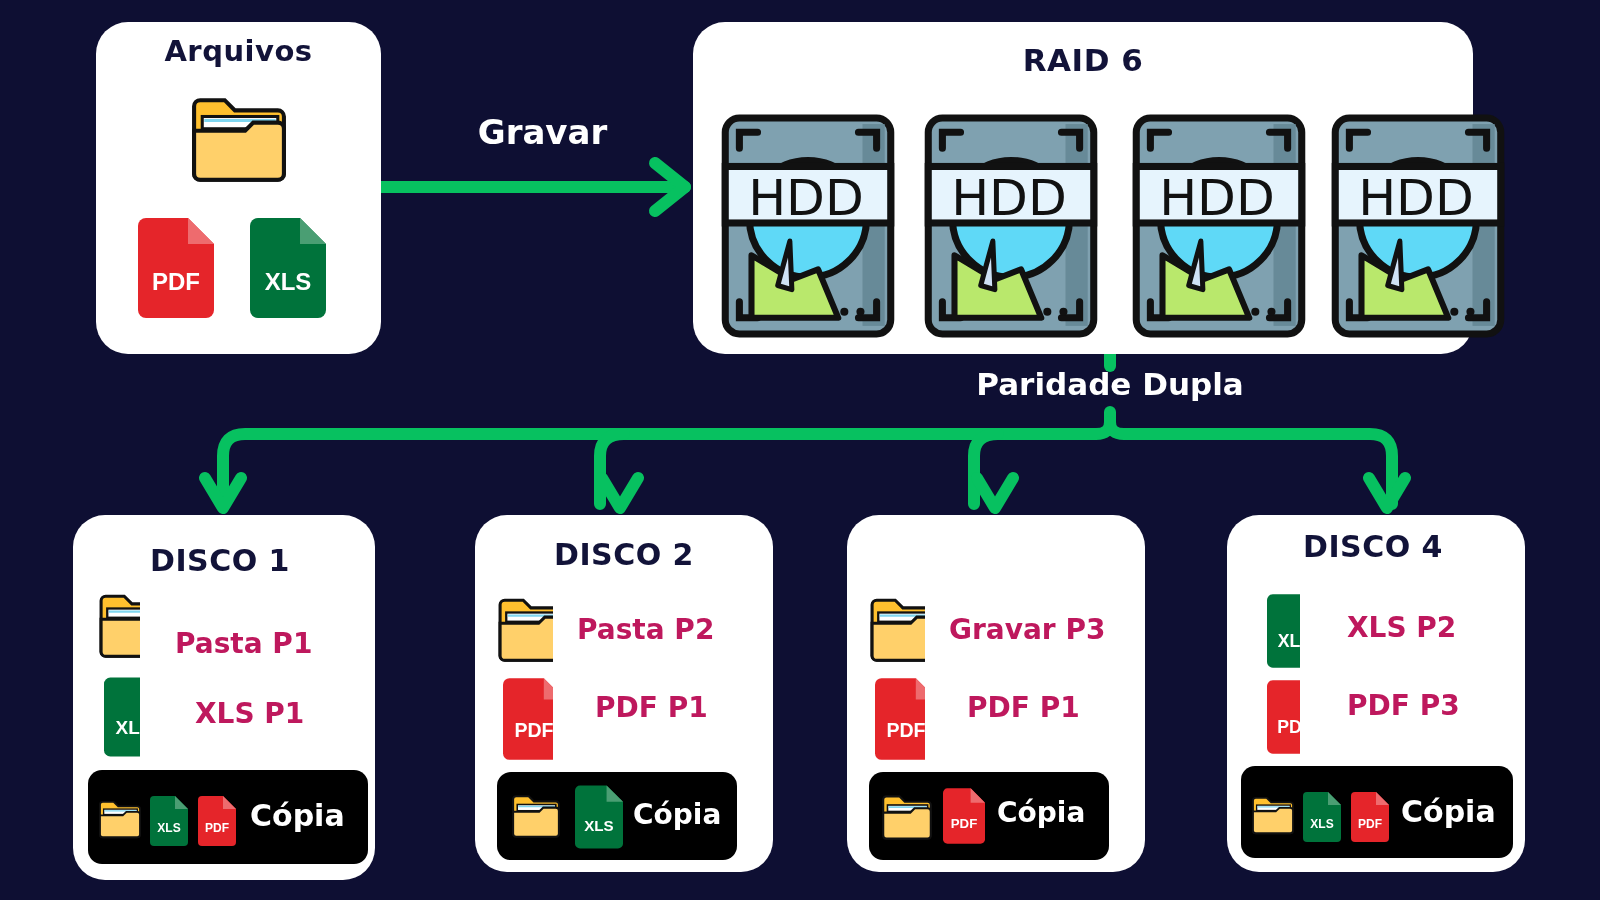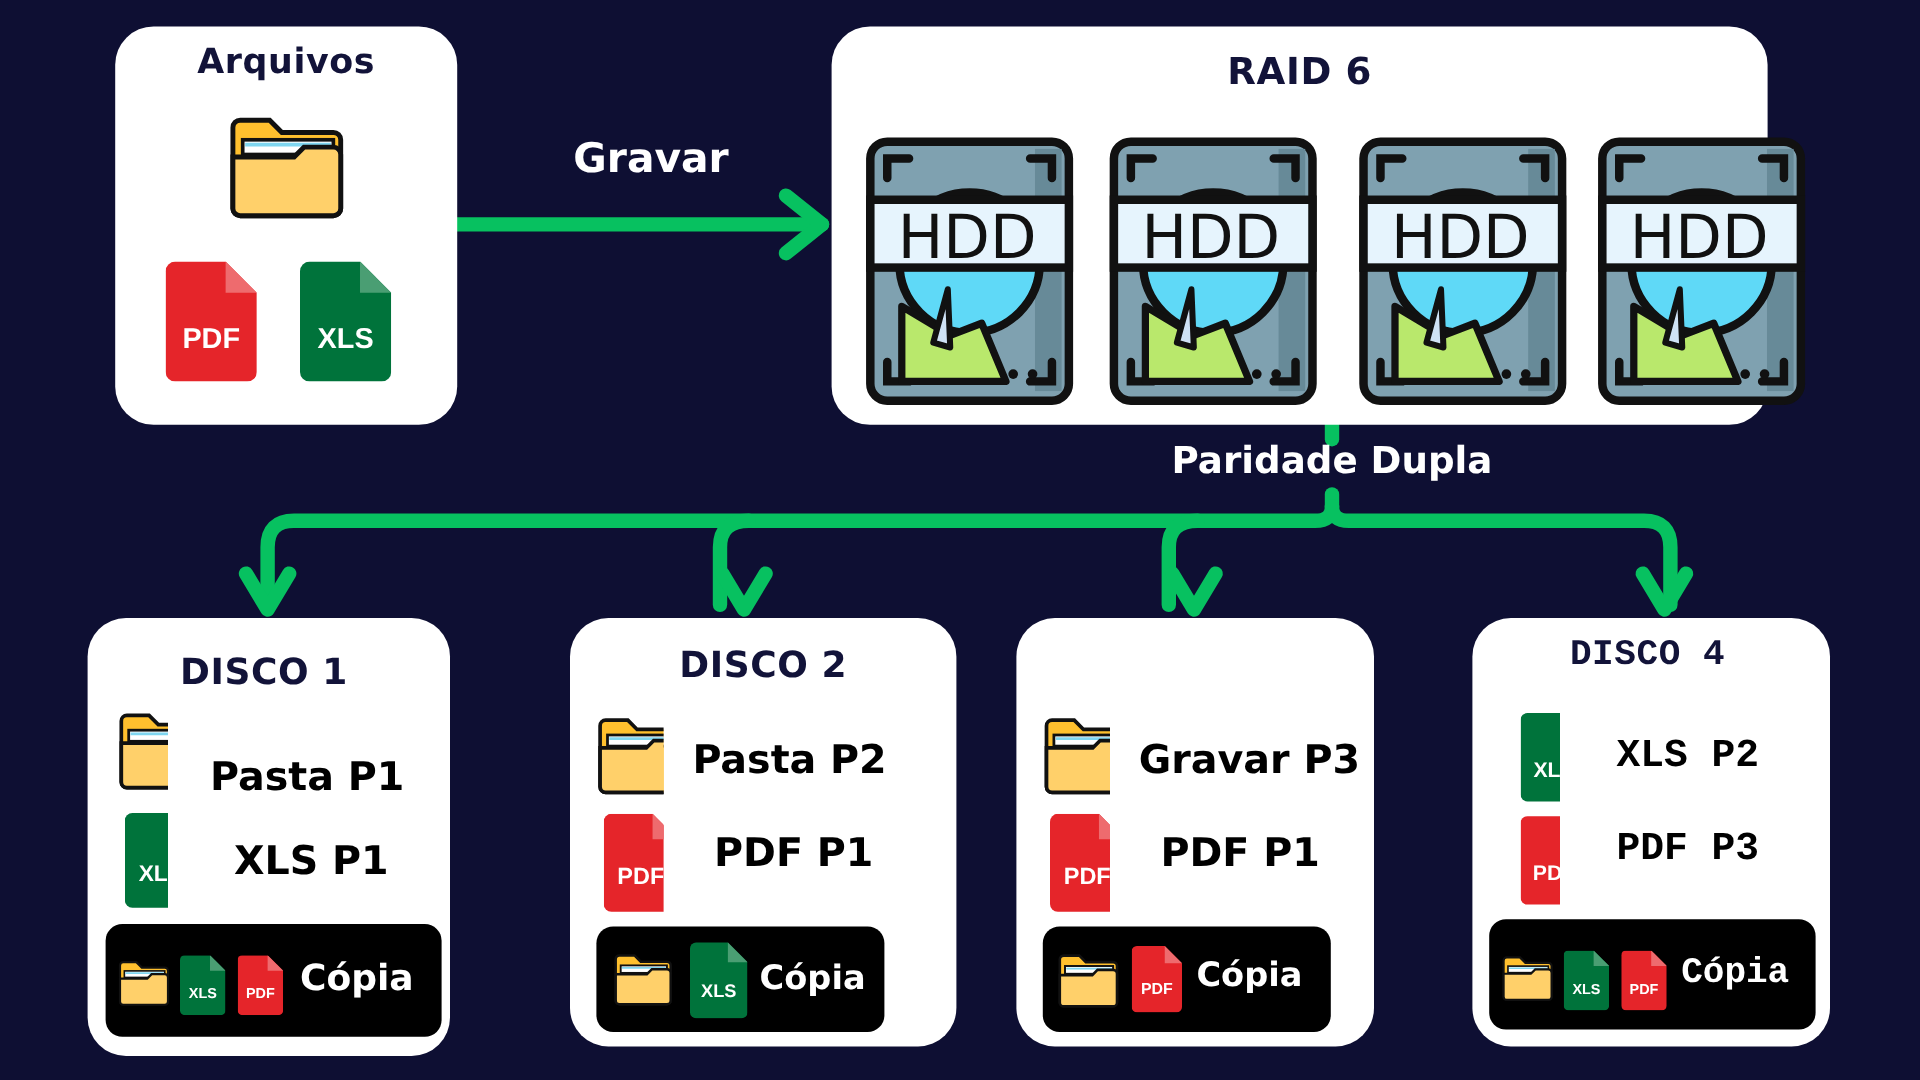--- a/index.html
+++ b/index.html
@@ -5,21 +5,21 @@
   html, body { margin:0; padding:0; }
   body {
     width:1600px; height:900px; background:#0e0f33; position:relative; overflow:hidden;
     font-family:"DejaVu Sans", "Liberation Sans", sans-serif; color:#121339;
   }
   .card { position:absolute; background:#fff; border-radius:32px; }
   .card-title { position:absolute; left:0; right:0; text-align:center; font-weight:bold; color:#121339; letter-spacing:0.5px; }
   .label-white { position:absolute; color:#fff; font-weight:bold; text-align:center; }
   svg.lines { position:absolute; left:0; top:0; }
   .icon { position:absolute; }
-  .row-text { position:absolute; font-weight:bold; color:#000000; font-size:33px; white-space:nowrap; }
+  .row-text { position:absolute; font-weight:bold; color:#be185d; font-size:28px; white-space:nowrap; }
   .copy-box { position:absolute; background:#000000; border-radius:14px; }
   .copy-text { position:absolute; color:#fff; font-weight:bold; font-size:30px; }
   .clip { position:absolute; overflow:hidden; }
 </style>
 </head>
 <body>
 
 <svg width="0" height="0" style="position:absolute">
   <defs>
     <symbol id="sym-folder" viewBox="0 0 96 88">
@@ -136,21 +136,21 @@
     <svg class="icon" style="left:62px; top:26px;" width="38" height="50">
         <use href="#sym-xls"></use>
       </svg>
     <svg class="icon" style="left:110px; top:26px;" width="38" height="50">
         <use href="#sym-pdf"></use>
       </svg>
     <div class="copy-text" style="left:162px; top:28px;">Cópia</div>
   </div>
 </div>
 
-<div class="card" style="left:475px; top:515px; width:298px; height:357px;padding-left:24px;">
+<div class="card" style="left:475px; top:515px; width:298px; height:357px;">
   <div class="card-title" style="top:22px; font-size:30px;">DISCO 2</div>
   <div class="clip" style="left:22px; top:82px; width:56px; height:70px;">
     <svg width="74" height="68">
         <use href="#sym-folder"></use>
       </svg>
   </div>
   <div class="row-text" style="left:102px; top:98px;">Pasta P2</div>
   <div class="clip" style="left:28px; top:163px; width:50px; height:82px;">
     <svg width="62" height="82">
         <use href="#sym-pdf"></use>
@@ -185,21 +185,21 @@
     <svg class="icon" style="left:12px; top:22px;" width="52" height="48">
         <use href="#sym-folder"></use>
       </svg>
     <svg class="icon" style="left:74px; top:16px;" width="42" height="56">
         <use href="#sym-pdf"></use>
       </svg>
     <div class="copy-text" style="left:128px; top:24px; font-size:28px;">Cópia</div>
   </div>
 </div>
 
-<div class="card" style="left:1227px; top:515px; width:298px; height:357px;font-family:Liberation Mono, monospace;">
+<div class="card" style="left:1227px; top:515px; width:298px; height:357px;">
   <div class="card-title" style="top:14px; font-size:30px; right:6px;">DISCO 4</div>
   <div class="clip" style="left:40px; top:78px; width:33px; height:76px;">
     <svg width="56" height="76">
         <use href="#sym-xls"></use>
       </svg>
   </div>
   <div class="row-text" style="left:120px; top:96px;">XLS P2</div>
   <div class="clip" style="left:40px; top:164px; width:33px; height:76px;">
     <svg width="56" height="76">
         <use href="#sym-pdf"></use>

